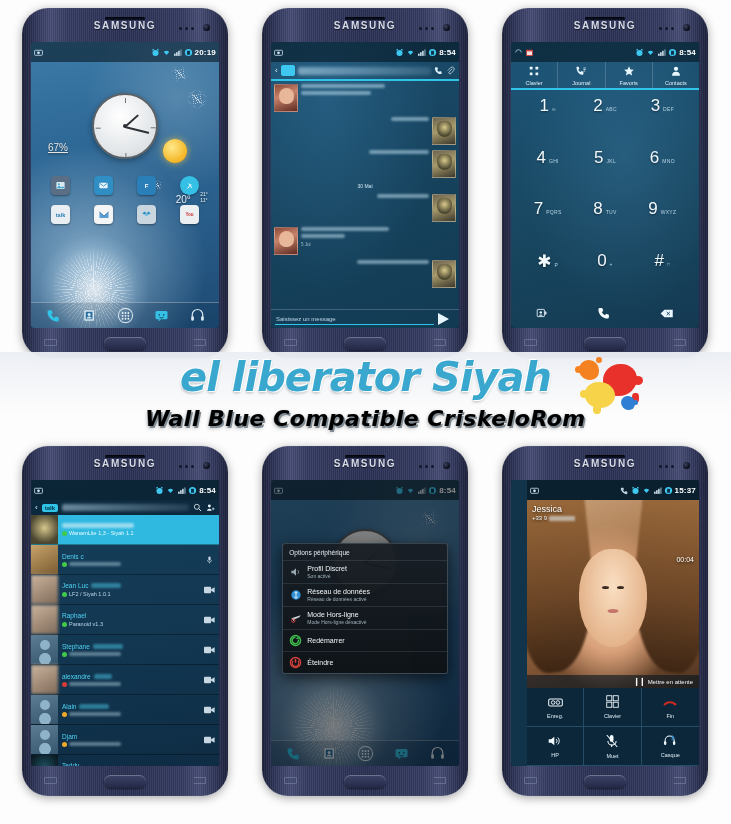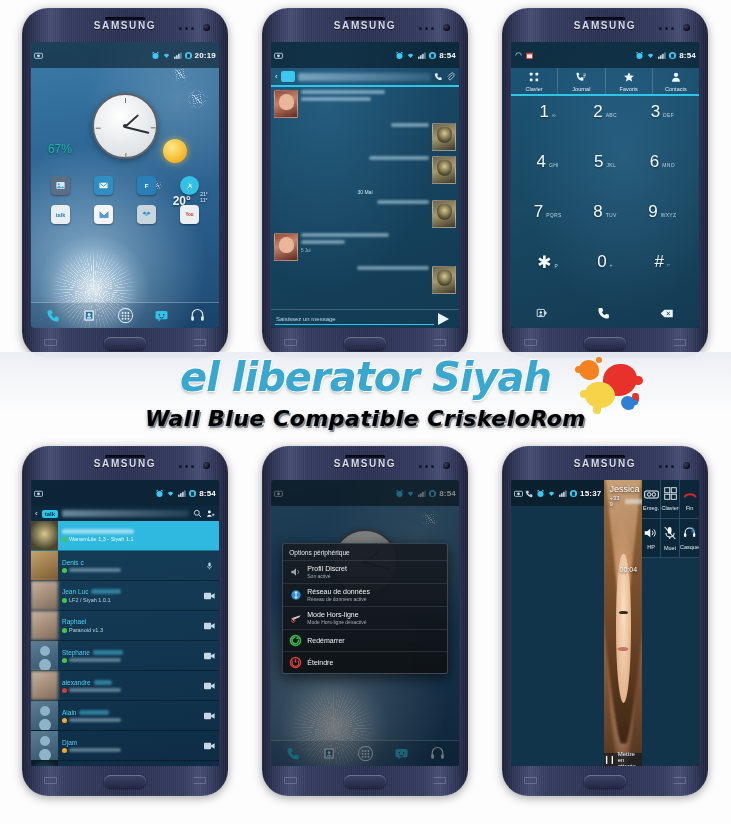--- a/index.html
+++ b/index.html
@@ -71,21 +71,21 @@
   .screen {
     width: 100%; height: 100%; overflow: hidden; position: relative;
     background: #0e2c44;
     border-radius: 3px;
     box-shadow: inset 0 0 0 1px #05080f;
     font-size: 7px; color: #e8f3fb;
   }
 
   
   .statusbar {
-    height: 26px; display: flex; align-items: center;
+    height: 20px; display: flex; align-items: center;
     padding: 0 3px; gap: 2px;
     background: rgba(4,16,26,.55); position: relative; z-index: 5;
   }
   .sb-left { display: flex; gap: 2px; align-items: center; flex: 1; }
   .sb-right { display: flex; gap: 2px; align-items: center; }
   .sb-clock { font-size: 8px; font-weight: bold; color: #ffffff; letter-spacing: .2px; }
   .ic { width: 9px; height: 9px; display: inline-block; }
 
   
   .wall {
@@ -123,29 +123,29 @@
   .clockw .hand {
     position: absolute; left: 50%; top: 50%; background: #2d3135;
     transform-origin: 0 50%; border-radius: 1px;
   }
   .clockw .h { width: 18px; height: 2px; transform: rotate(-42deg); }
   .clockw .m { width: 25px; height: 1.6px; transform: rotate(14deg); }
   .clockw .pin { position: absolute; left: 50%; top: 50%; width: 4px; height: 4px;
     margin: -2px 0 0 -2px; border-radius: 50%; background: #2d3135; }
   .tick { position: absolute; left: 50%; top: 3px; width: 1.4px; height: 5px;
     background: #6d7378; transform-origin: 50% 30px; }
-  .batt-pct { position: absolute; left: 9%; top: 35%; font-size: 12px;
-    color: #14b8a6; text-shadow: 0 1px 2px rgba(0,0,0,.5); }
+  .batt-pct { position: absolute; left: 9%; top: 35%; font-size: 10px;
+    color: #e5e5e5; text-shadow: 0 1px 2px rgba(0,0,0,.5); text-decoration: underline; }
   .sun {
     position: absolute; right: 17%; top: 34%; width: 24px; height: 24px;
     border-radius: 50%;
     background: radial-gradient(circle at 38% 34%, #ffe98a, #f5b92c 65%, #e79f10 100%);
     box-shadow: 0 0 7px rgba(255,205,60,.65);
   }
-  .temp-now { position: absolute; right: 15%; top: 53%; font-size: 12px; font-weight: bold;
+  .temp-now { position: absolute; right: 15%; top: 53%; font-size: 10px; font-weight: normal;
     text-shadow: 0 1px 2px rgba(0,0,0,.6); }
   .temp-hl { position: absolute; right: 6%; top: 52.5%; font-size: 5px; line-height: 1.15;
     text-align: center; text-shadow: 0 1px 2px rgba(0,0,0,.6); }
 
   .icon-grid {
     position: absolute; left: 0; right: 0; top: 47%;
     display: grid; grid-template-columns: repeat(4, 1fr); row-gap: 10px;
     justify-items: center; padding: 0 8px;
   }
   .app-ic { width: 19px; height: 19px; border-radius: 4px; position: relative;
@@ -264,22 +264,22 @@
   }
   .pw-title { font-size: 6.5px; color: #e3ecf2; padding: 5px 6px 4px; }
   .pw-item { display: flex; align-items: center; gap: 5px; padding: 4px 6px;
     border-top: 1px solid rgba(140,160,175,.18); }
   .pw-ic { width: 13px; height: 13px; flex: 0 0 auto; display: flex;
     align-items: center; justify-content: center; }
   .pw-lbl { font-size: 7px; color: #f0f5f8; }
   .pw-sub { font-size: 5px; color: #9fb0ba; margin-top: 1px; }
 
   
-  .call-screen { position: absolute; inset: 0; display: flex; flex-direction: row;
-    background: #12344a; }
+  .call-screen { position: absolute; inset: 0; display: flex; flex-direction: column;
+    background: #12344a; padding-left: 16px; }
   .call-photo { flex: 1; position: relative; overflow: hidden;
     background:
       radial-gradient(ellipse at 48% 58%, #f0cfae 0%, #d8a079 28%, transparent 55%),
       linear-gradient(160deg, #c9a27a 0%, #a9784f 38%, #7d5233 70%, #4e331f 100%); }
   .hair-l, .hair-r { position: absolute; top: -4%; width: 44%; height: 96%;
     background: linear-gradient(180deg, #9c6b3c, #6b4526 60%, #3e2614);
     filter: blur(1px); }
   .hair-l { left: -6%; border-radius: 0 0 60% 30%; transform: rotate(-6deg); }
   .hair-r { right: -6%; border-radius: 0 0 30% 60%; transform: rotate(6deg); }
   .face { position: absolute; left: 30%; top: 26%; width: 40%; height: 52%;

